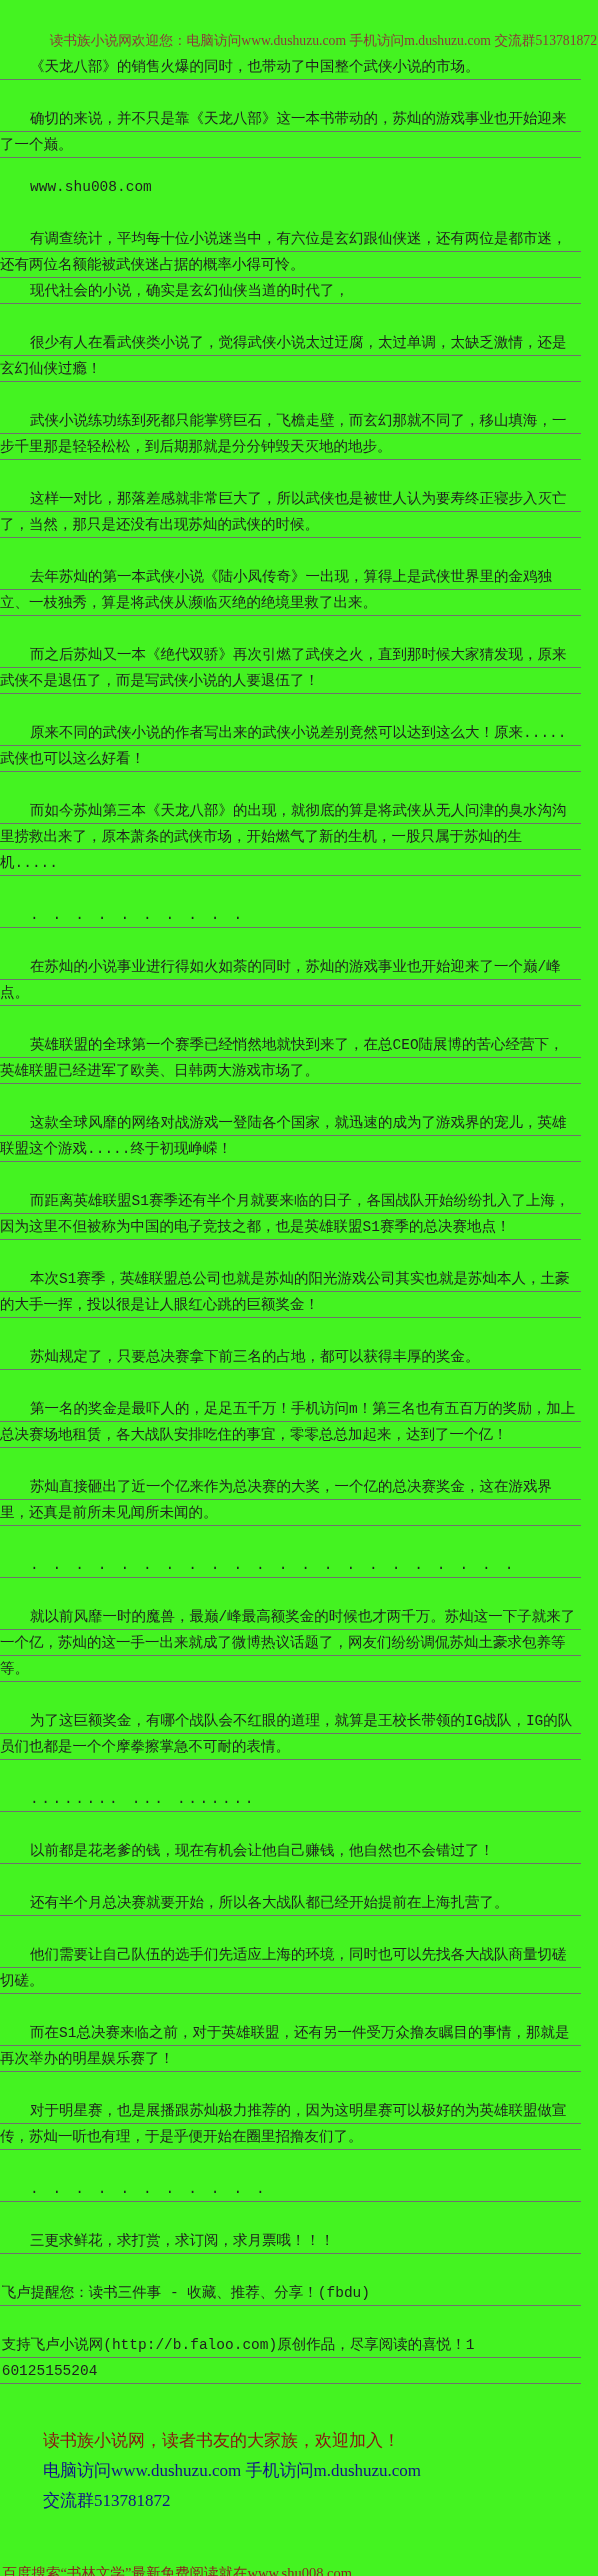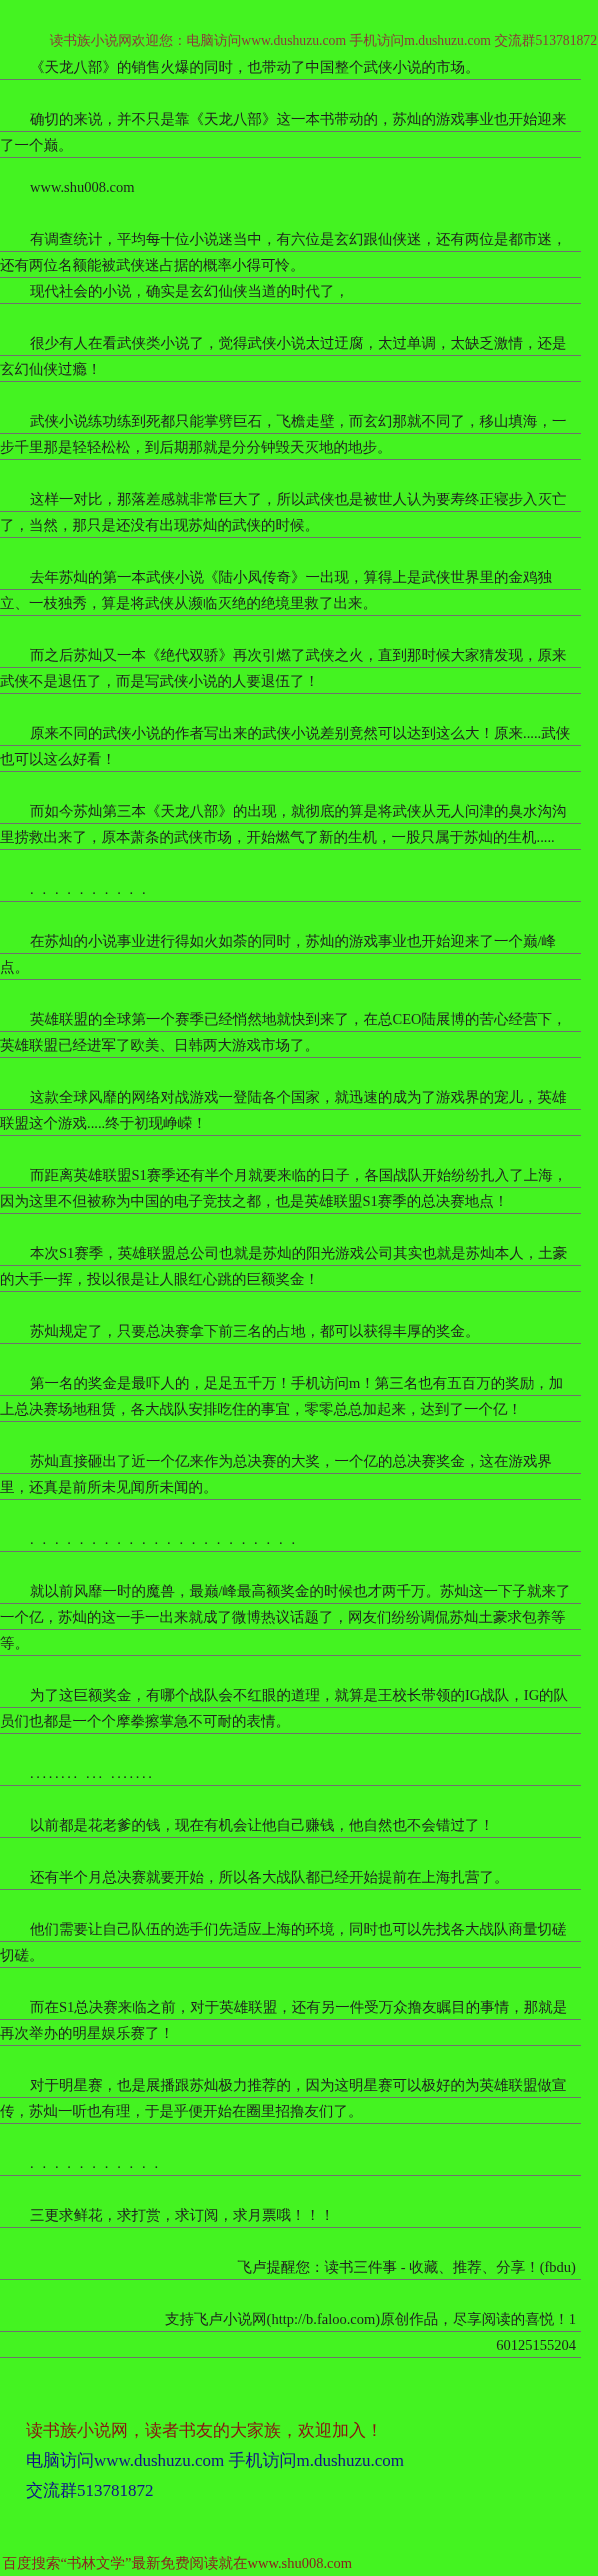--- a/index.html
+++ b/index.html
@@ -14,40 +14,40 @@
     padding-top: 28px;
   }
   .header-notice {
     font-size: 13.7px;
     line-height: 26px;
     color: var(--header, #8b3a3a);
     white-space: nowrap;
     padding-left: 1.7px;
     margin-left: 48px;
   }
-  .content { width: 581px; }
+  .content { width: 581px; font-family: Liberation Mono, monospace; }
   .para {
     font-size: 14.5px;
     line-height: 26px;
     margin: 26px 0 0 0;
     text-indent: 30px;
     padding-right: 5.1px;
     word-break: break-all;
     background-image: repeating-linear-gradient(
       to bottom,
       transparent 0px, transparent 25px,
       var(--rule, #707070) 25px, var(--rule, #707070) 26px);
   }
   .para.tight { margin-top: 0; }
   .para.plain { margin-top: 16px; background-image: none; }
-  .para.noindent { text-indent: 0; padding-left: 1.7px; text-align: right; }
+  .para.noindent { text-indent: 0; padding-left: 1.7px; }
   .para.dots { letter-spacing: 2.6px; }
   .footer-block {
-    margin-top: 58px;
-    padding-left: 26px;
+    margin-top: 42px;
+    padding-left: 43px;
     font-size: 17px;
     line-height: 30px;
   }
   .footer-line-red { color: var(--footer-red, #8b1212); }
   .footer-line-blue { color: var(--footer-blue, #12128b); }
   .baidu-line {
     margin-top: 48px;
     padding-left: 2.6px;
     font-size: 14.5px;
     line-height: 19px;

